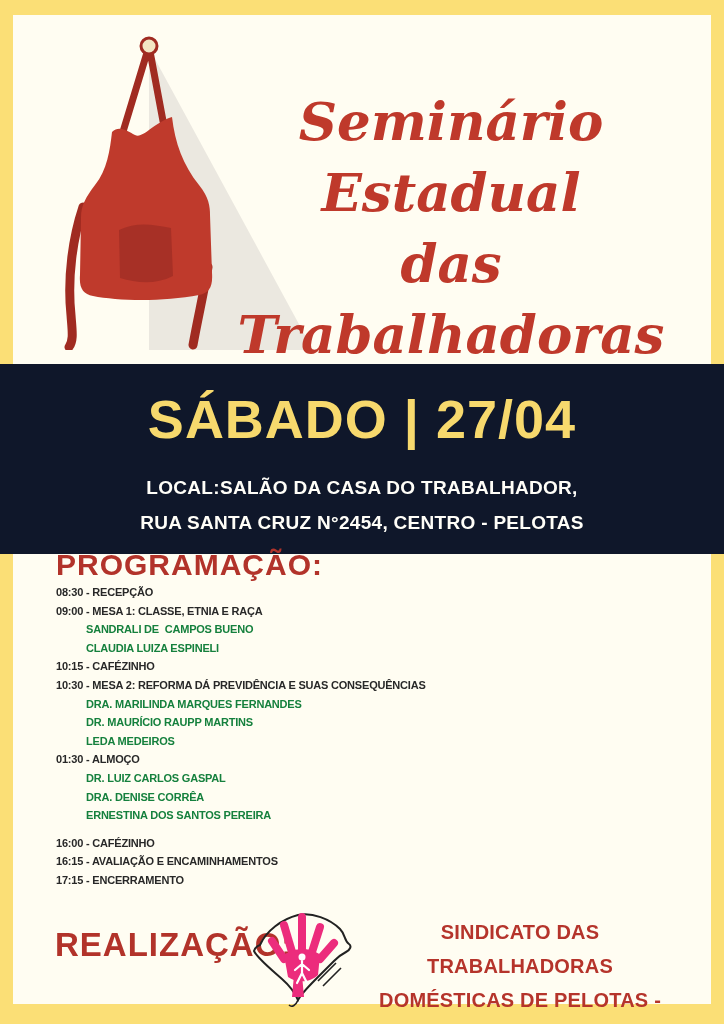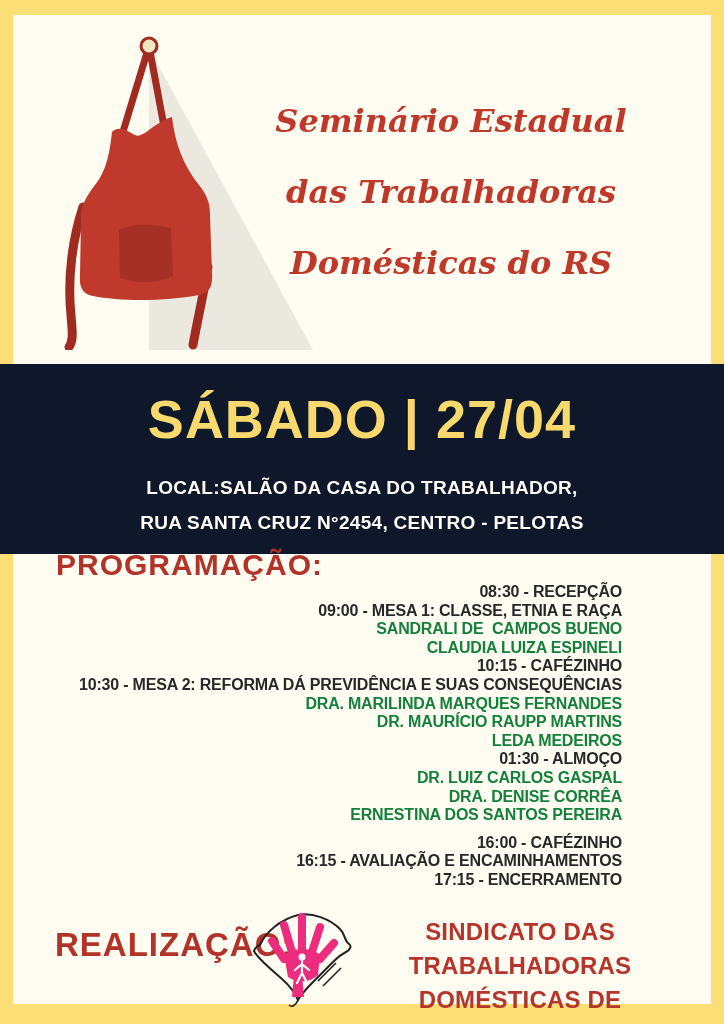--- a/index.html
+++ b/index.html
@@ -12,21 +12,21 @@
     position:absolute; left:13px; top:15px; right:13px; bottom:20px;
     background:#fffdf2;
   }
   
   .apron-svg { position:absolute; left:13px; top:15px; }
   .title {
     position:absolute; left:208px; top:86px; width:486px;
     text-align:center;
     font-family:"DejaVu Serif", serif;
     font-style:italic; font-weight:bold;
-    font-size:32px; line-height:71px;
+    font-size:53px; line-height:71px;
     color:#bf392b;
   }
   
   .band {
     position:absolute; left:0; top:364px; width:724px; height:190px;
     background:#0f172a; text-align:center;
   }
   .band-day {
     padding-top:25px;
     font-size:54px; font-weight:bold; letter-spacing:1px;
@@ -37,38 +37,38 @@
     font-size:19px; font-weight:bold; letter-spacing:0.3px;
     color:#fffef8; line-height:35px;
   }
   
   .program { position:absolute; left:56px; top:548px; width:566px; }
   .prog-heading {
     font-size:30px; font-weight:bold; letter-spacing:1px;
     color:#b2332a; margin-bottom:1px;
   }
   .prog-line {
-    font-weight:bold; font-size:16px; line-height:18.6px;
-    letter-spacing:-0.2px; color:#282828; white-space:pre-wrap;text-align:right;
+    font-weight:bold; font-size:11px; line-height:18.6px;
+    letter-spacing:-0.2px; color:#282828; white-space:pre-wrap;
   }
   .prog-speaker { color:#15803d; padding-left:30px; }
   .gap-before { margin-top:9px; }
   
   .footer-real {
     position:absolute; left:55px; top:926px;
     font-size:33px; font-weight:bold; letter-spacing:1px;
     color:#b2332a;
   }
   .logo-svg { position:absolute; left:246px; top:897px; }
   .org {
     position:absolute; left:372px; top:915px; width:296px;
     text-align:center;
   }
   .org-line {
-    font-size:24px; font-weight:bold; letter-spacing:0.2px;
+    font-size:20px; font-weight:bold; letter-spacing:0.2px;
     color:#b5342b; line-height:34px;
   }
 </style>
 </head>
 <body>
 
 <div class="page"></div>
 
 <svg class="apron-svg" width="698" height="335" viewBox="0 0 698 335">
   <polygon points="136,33 300,335 136,335" fill="#ebe8e0"></polygon>

